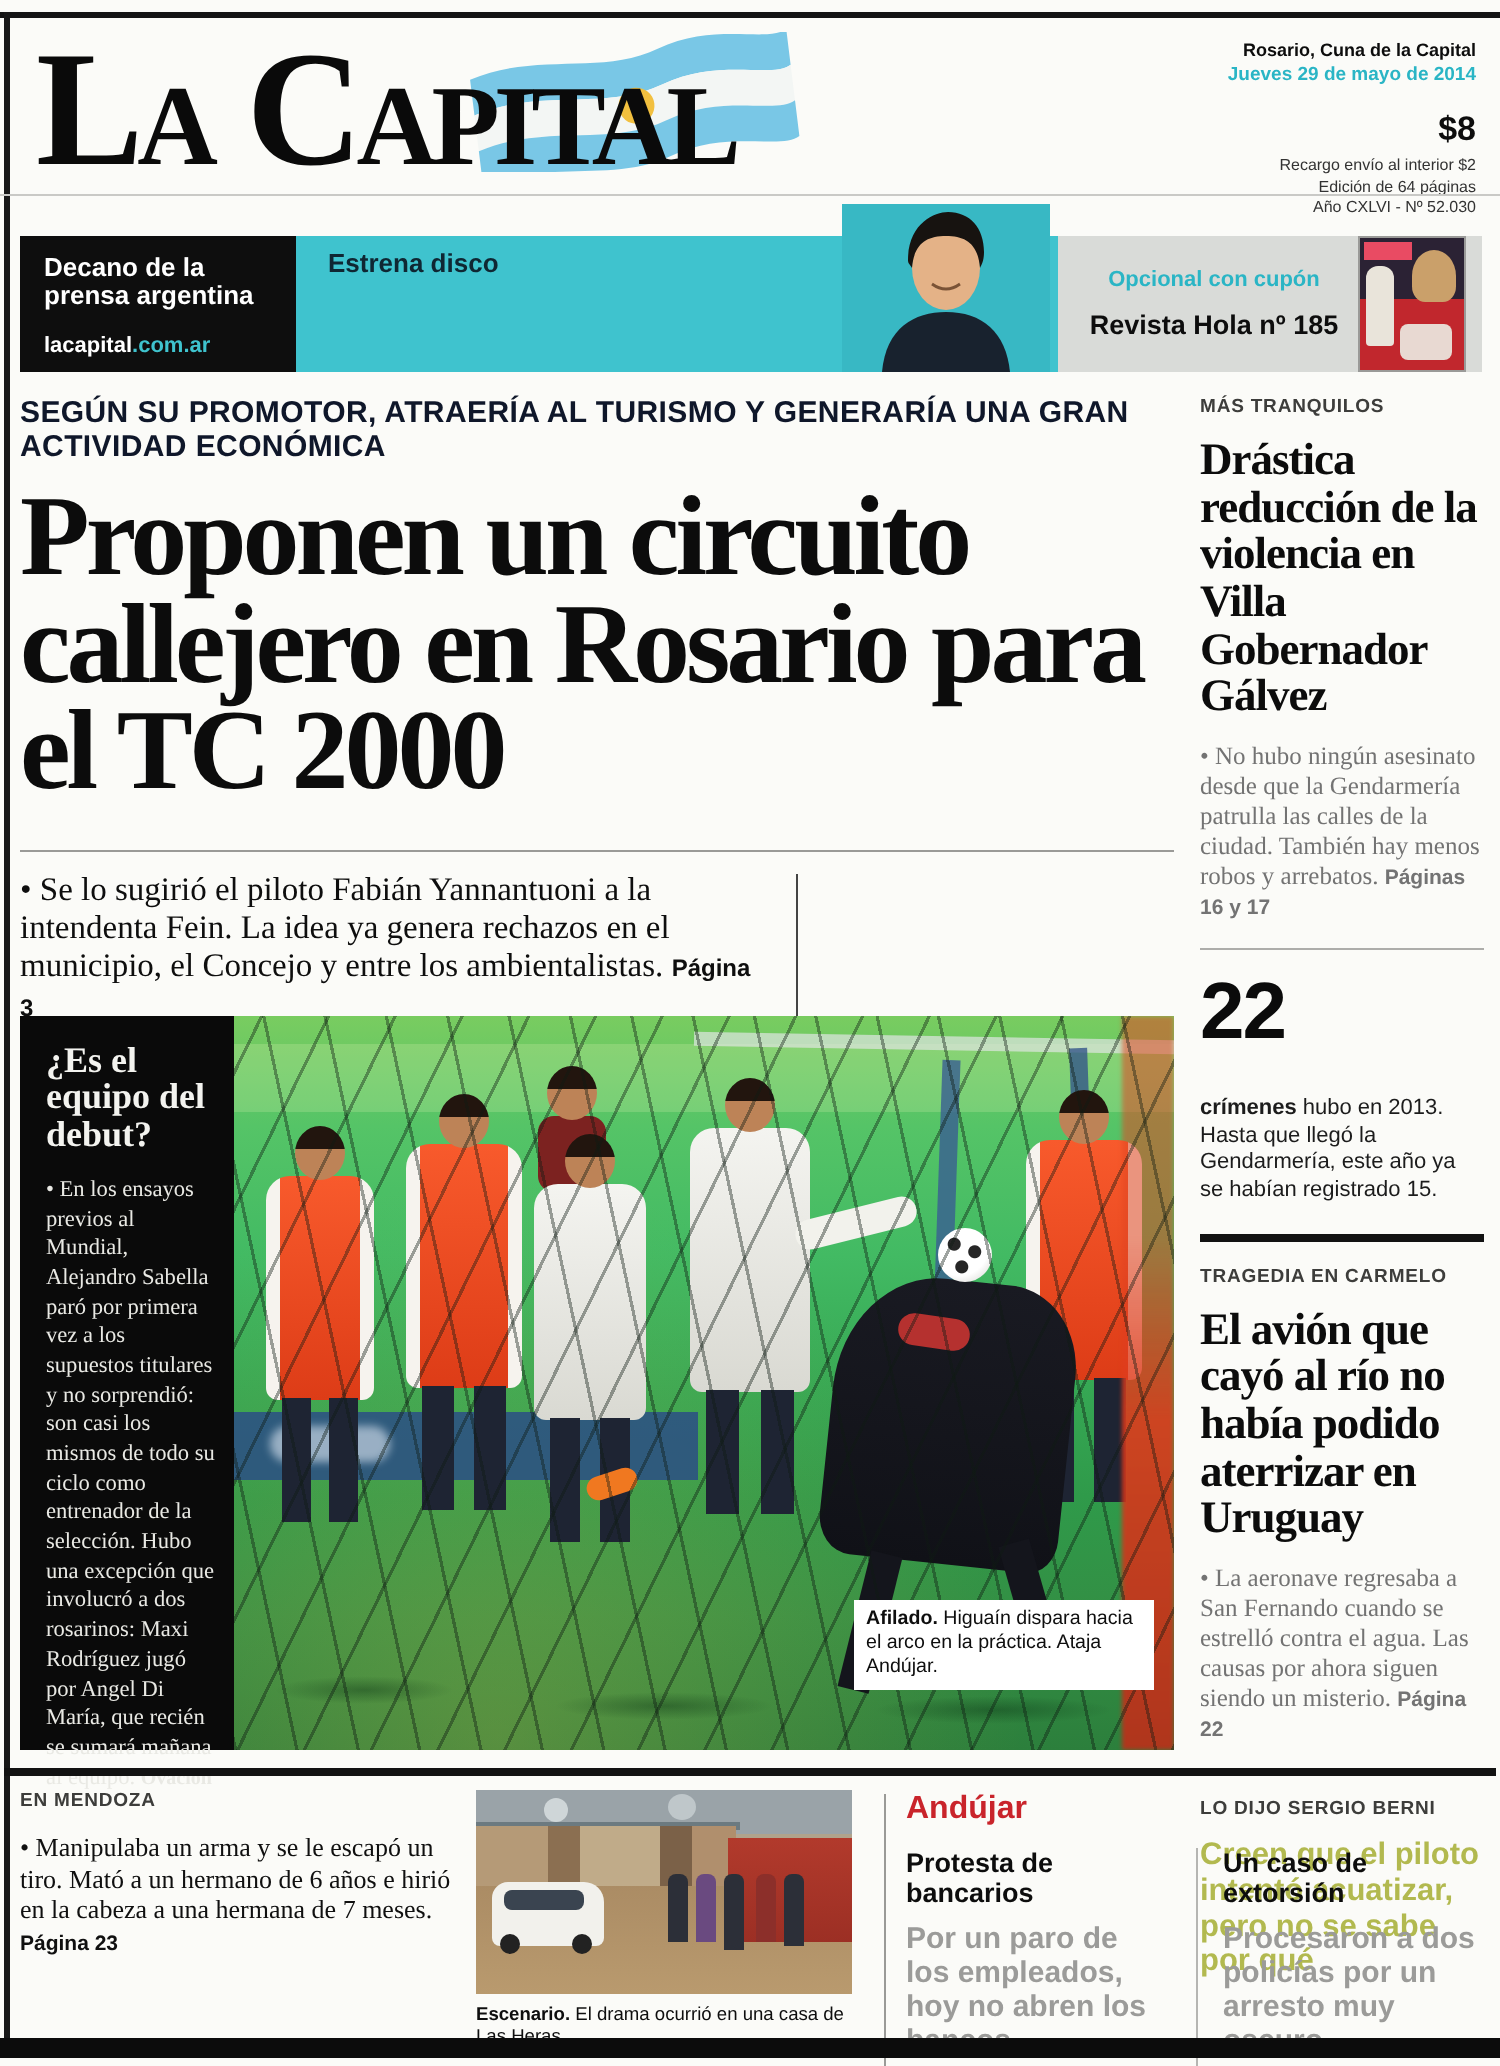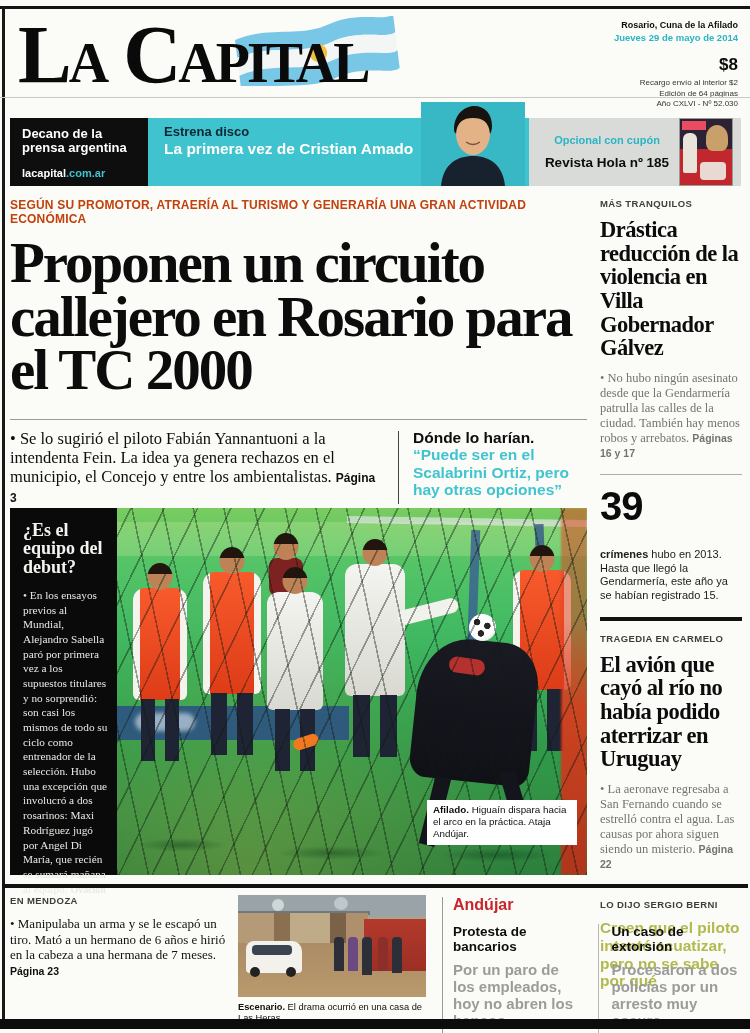--- a/index.html
+++ b/index.html
@@ -51,21 +51,21 @@
   .b-cover { width:54px; height:68px; border:1px solid #9a9a98; position:relative; overflow:hidden;
              background:linear-gradient(180deg,#2b2234 0 46%, #c1272d 46% 100%); }
   .b-cover i { position:absolute; display:block; }
   .bc1 { left:3px; top:14px; width:14px; height:40px; background:#e9e4da; border-radius:6px 6px 2px 2px; }
   .bc2 { right:4px; top:6px; width:22px; height:26px; background:#caa06a; border-radius:50% 50% 30% 30%; }
   .bc3 { left:2px; top:2px; width:24px; height:9px; background:#e94b63; }
   .bc4 { right:6px; bottom:5px; width:26px; height:18px; background:#e8d9d2; border-radius:4px; }
 
   
   .lead { position:absolute; top:198px; left:10px; width:577px; }
-  .l-kicker { font-weight:bold; font-size:12px; letter-spacing:0.2px; color:#c2410c; }
+  .l-kicker { font-weight:bold; font-size:15px; letter-spacing:0.2px; color:#0f172a; }
   .l-head {
     font-family:"Liberation Serif", serif; font-weight:bold;
     font-size:57px; line-height:0.94; letter-spacing:-2px; color:#0c0c0c;
     margin:10px 0 22px;
   }
   .l-hairline { height:1px; background:#9a9a97; margin-bottom:9px; }
   .l-deckrow { display:flex; }
   .l-deck { width:372px; font-family:"Liberation Serif", serif; font-size:16.5px; line-height:1.17; color:#0e0e0e; }
   .l-deck .pref { font-family:"Liberation Sans", sans-serif; font-weight:bold; font-size:12px; }
   .l-vline { width:1px; background:#444; margin:2px 14px 2px 16px; }
@@ -197,38 +197,37 @@
     <svg class="flag" viewBox="0 0 170 70">
       <g transform="rotate(-7 85 35)">
         <path d="M5,14 C40,4 70,20 100,10 C130,0 155,14 165,8 L165,26 C155,32 130,18 100,28 C70,38 40,22 5,32 Z" fill="#79c7e6"></path>
         <path d="M5,32 C40,22 70,38 100,28 C130,18 155,32 165,26 L165,44 C155,50 130,36 100,46 C70,56 40,40 5,50 Z" fill="#f3f6f4"></path>
         <path d="M5,50 C40,40 70,56 100,46 C130,36 155,50 165,44 L165,62 C155,68 130,54 100,64 C70,74 40,58 5,68 Z" fill="#79c7e6"></path>
         <circle cx="86" cy="37" r="9" fill="#f2c03f"></circle>
       </g>
     </svg>
     <h1 class="logo"><span>La</span> <span>Capital</span></h1>
     <div class="mast-right">
-      <div class="m-place">Rosario, Cuna de la Afilado</div>
+      <div class="m-place">Rosario, Cuna de la Capital</div>
       <div class="m-date">Jueves 29 de mayo de 2014</div>
       <div class="m-price">$8</div>
       <div class="m-info">Recargo envío al interior $2</div>
       <div class="m-info">Edición de 64 páginas</div>
       <div class="m-info">Año CXLVI - Nº 52.030</div>
     </div>
   </header>
   <div class="mast-rule"></div>
 
   <section class="banner">
     <div class="b-black">
       <div class="b-motto">Decano de la prensa argentina</div>
       <div class="b-site"><span>lacapital</span><span class="sfx">.com.ar</span></div>
     </div>
     <div class="b-teal">
       <div class="b-kicker">Estrena disco</div>
-      <div class="b-title">La primera vez de Cristian Amado</div>
       <svg class="b-man" viewBox="0 0 104 84">
         <rect x="0" y="0" width="104" height="84" fill="#38b8c4"></rect>
         <path d="M20,84 C22,62 36,54 52,54 C70,54 82,64 84,84 Z" fill="#18222e"></path>
         <ellipse cx="52" cy="32" rx="17" ry="21" fill="#e4b287"></ellipse>
         <path d="M33,28 C33,10 46,4 53,4 C64,4 71,12 71,24 C71,28 70,30 69,32 C68,20 62,16 52,16 C42,16 36,20 35,32 C34,30 33,30 33,28 Z" fill="#171310"></path>
         <path d="M45,40 q7,5 14,0" stroke="#7a5336" stroke-width="1.4" fill="none"></path>
       </svg>
     </div>
     <div class="b-gray">
       <div class="b-promo">
@@ -244,34 +243,33 @@
     </div>
   </section>
 
   <section class="lead">
     <div class="l-kicker">SEGÚN SU PROMOTOR, ATRAERÍA AL TURISMO Y GENERARÍA UNA GRAN ACTIVIDAD ECONÓMICA</div>
     <h2 class="l-head">Proponen un circuito callejero en Rosario para el TC 2000</h2>
     <div class="l-hairline"></div>
     <div class="l-deckrow">
       <p class="l-deck"><span>• Se lo sugirió el piloto Fabián Yannantuoni a la intendenta Fein. La idea ya genera rechazos en el municipio, el Concejo y entre los ambientalistas. </span><span class="pref">Página 3</span></p>
       <div class="l-vline"></div>
-      <p class="l-quote"><span class="ql">Dónde lo harían. </span><span class="qt">“Puede ser en el Scalabrini Ortiz, pero hay otras opciones”</span></p>
     </div>
     <div class="l-rule"></div>
   </section>
 
   <aside class="rail">
     <div>
       <div class="r-kicker">MÁS TRANQUILOS</div>
       <h3 class="r-head">Drástica reducción de la violencia en Villa Gobernador Gálvez</h3>
       <p class="r-body"><span>• No hubo ningún asesinato desde que la Gendarmería patrulla las calles de la ciudad. También hay menos robos y arrebatos. </span><span class="r-page">Páginas 16 y 17</span></p>
     </div>
     <div class="r-div"></div>
     <div>
-      <div class="r-num">39</div>
+      <div class="r-num">22</div>
       <p class="r-stat"><b>crímenes</b><span> hubo en 2013. Hasta que llegó la Gendarmería, este año ya se habían registrado 15.</span></p>
     </div>
     <div class="r-div-thick"></div>
     <div>
       <div class="r-kicker">TRAGEDIA EN CARMELO</div>
       <h3 class="r-head">El avión que cayó al río no había podido aterrizar en Uruguay</h3>
       <p class="r-body"><span>• La aeronave regresaba a San Fernando cuando se estrelló contra el agua. Las causas por ahora siguen siendo un misterio. </span><span class="r-page">Página 22</span></p>
     </div>
     <div class="r-div"></div>
     <div>

